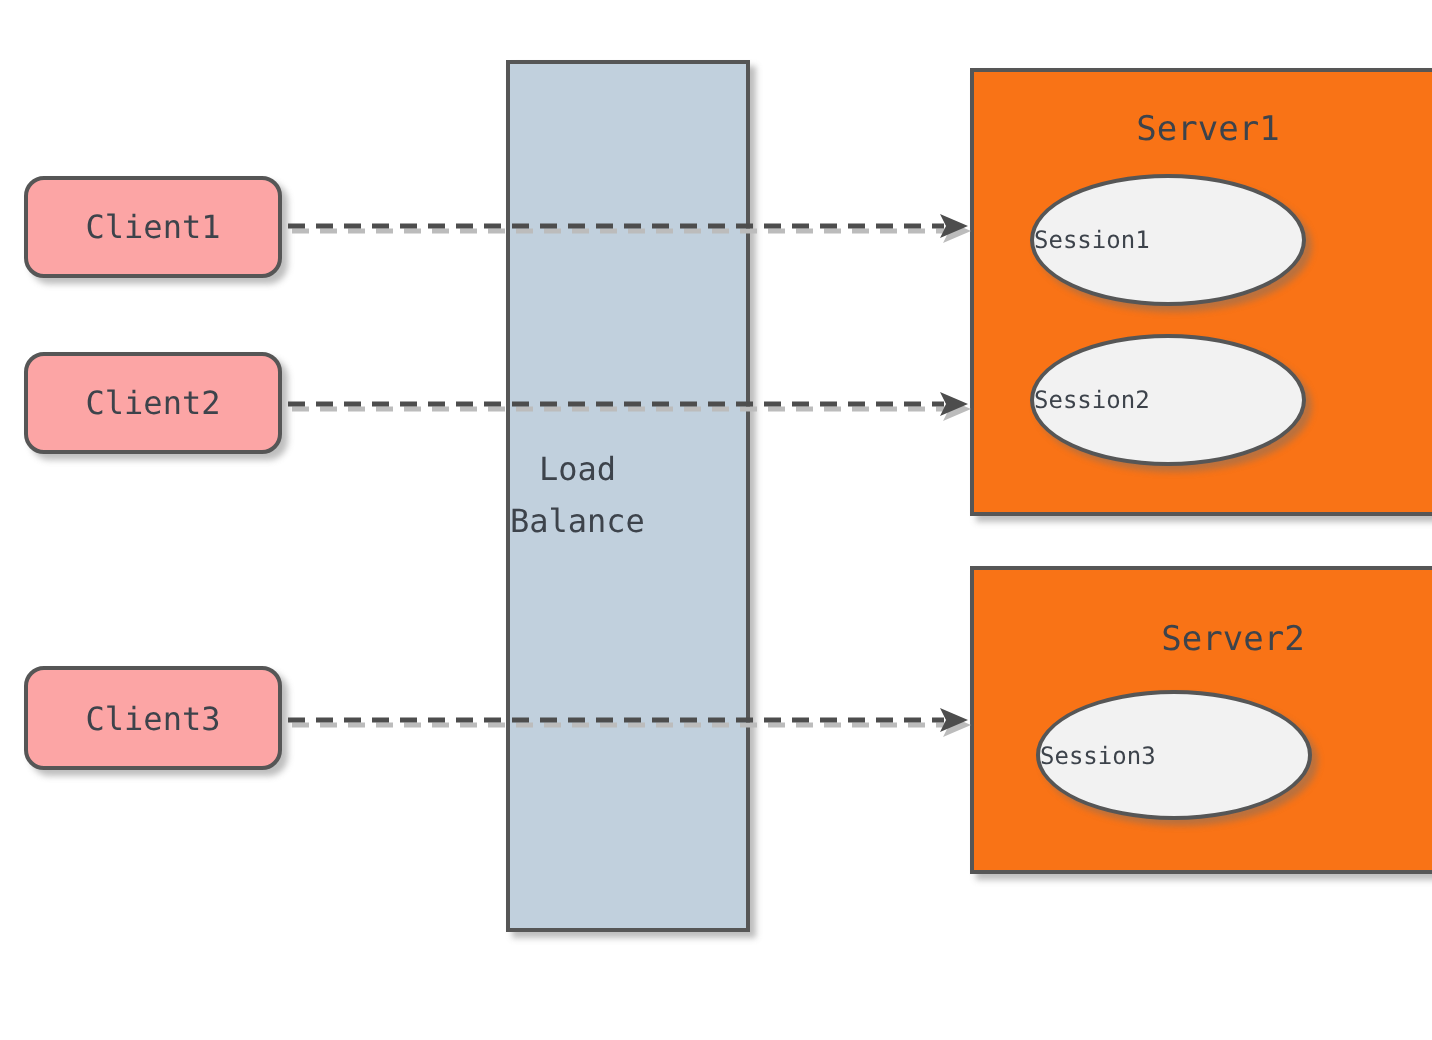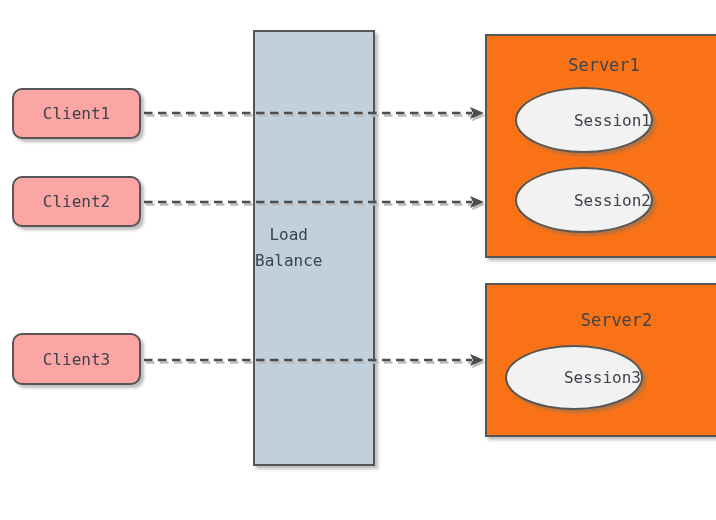--- a/index.html
+++ b/index.html
@@ -36,26 +36,26 @@
   .server-title {
     display:block; text-align:center; font-size:17px; color:#3d434b;
   }
   .server1 .server-title { margin-top:19px; }
   .server2 .server-title { margin-top:25px;margin-left:25px; }
   .session {
     position:absolute; box-sizing:border-box;
     width:138px; height:66px;
     background:#f2f2f2; border:2px solid #565656; border-radius:50%;
     box-shadow:3px 3px 3px rgba(110,110,110,0.45);
-    display:flex; align-items:center; justify-content:flex-end;
-    color:#3d434b; font-size:16px;
+    display:flex; align-items:center; justify-content:flex-start;
+    color:#3d434b; font-size:12px;
   }
   .session1 { left:28px; top:51px; }
   .session2 { left:28px; top:131px; }
-  .session3 { left:18px; top:60px; height:65px; }
+  .session3 { left:31px; top:60px; height:65px; }
   .arrows {
     position:absolute; left:0; top:0; width:716px; height:520px;
     pointer-events:none; z-index:5;
   }
   .watermark {
     position:absolute; left:588px; top:486px;
     display:flex; align-items:center; gap:5px;
     color:#b1b1b1; font-family:"Liberation Sans",sans-serif;
     font-size:18px; font-weight:bold; z-index:6;
   }

